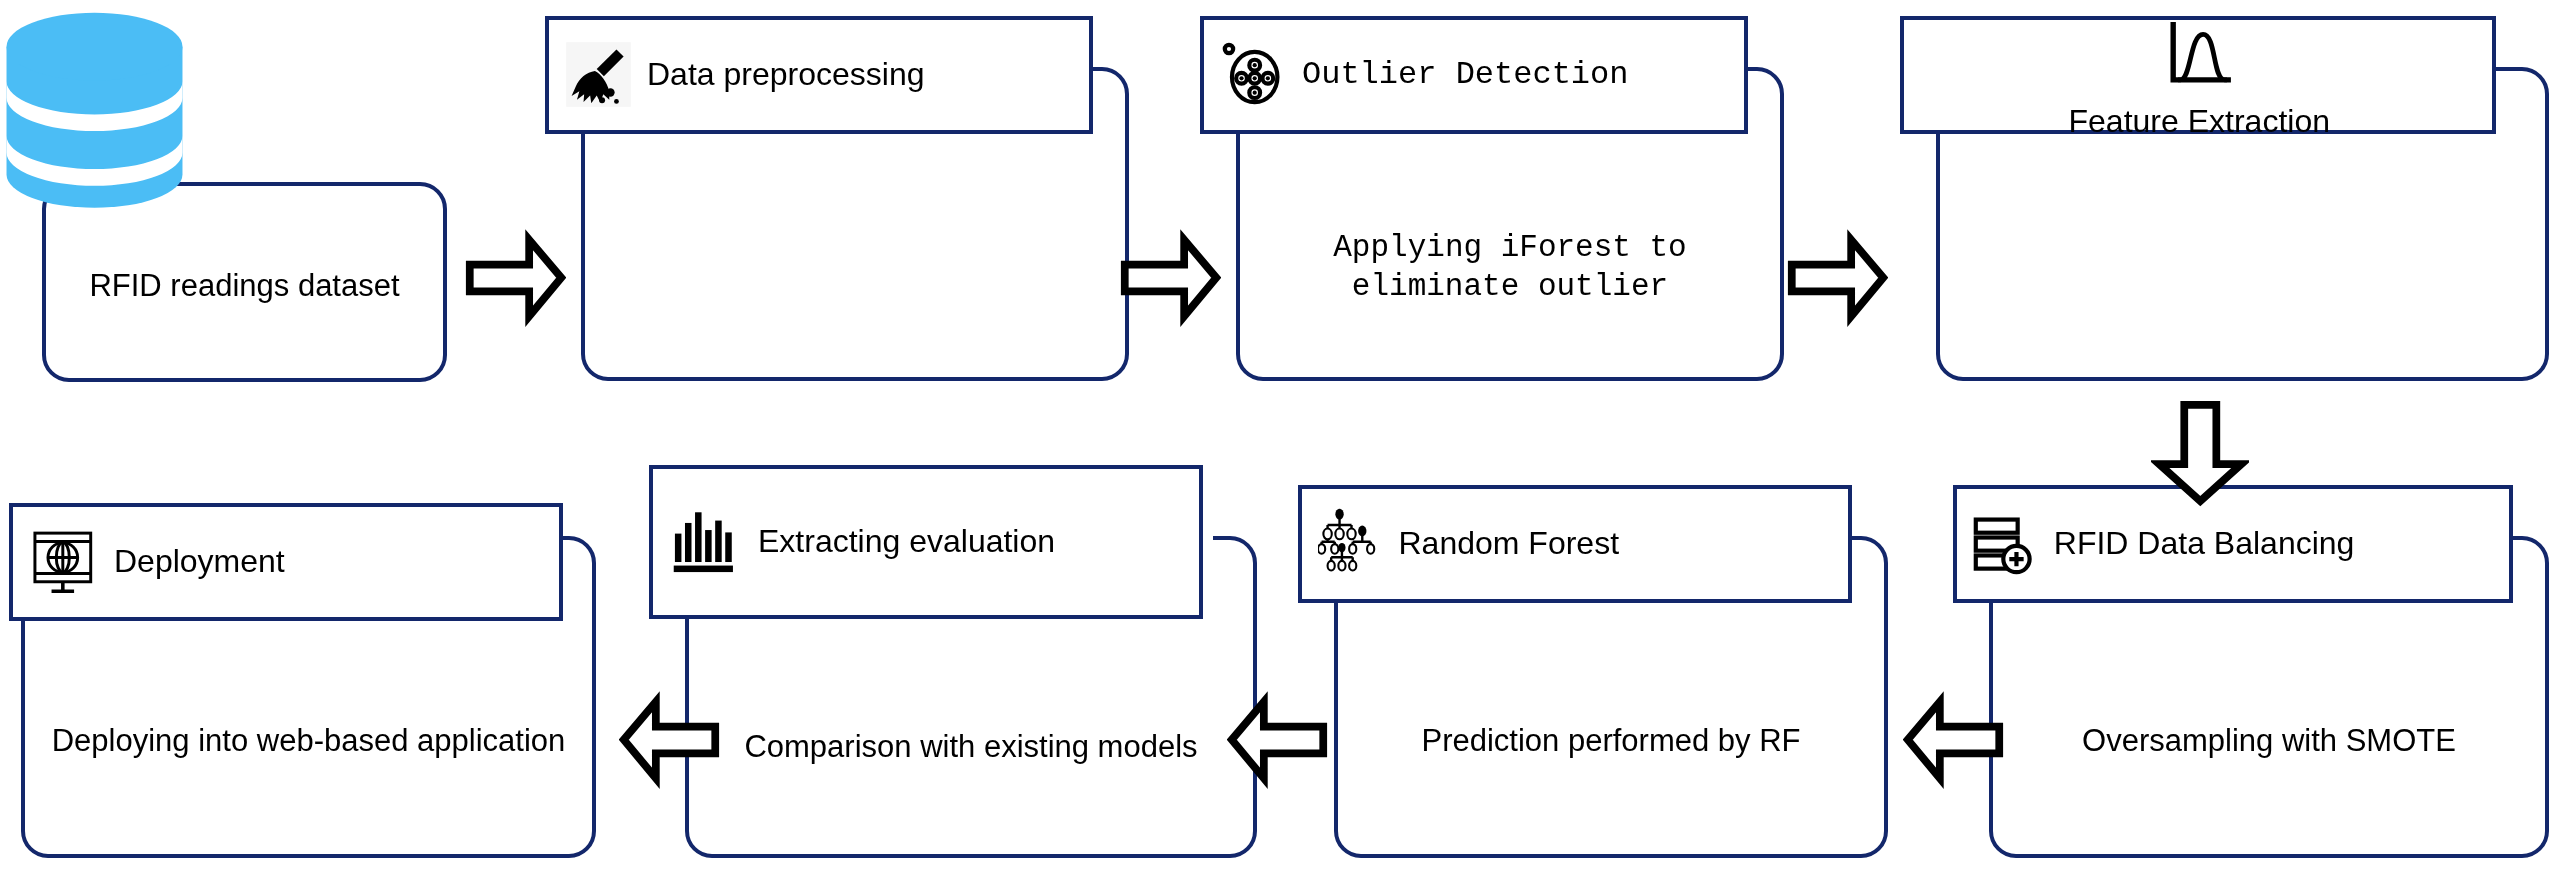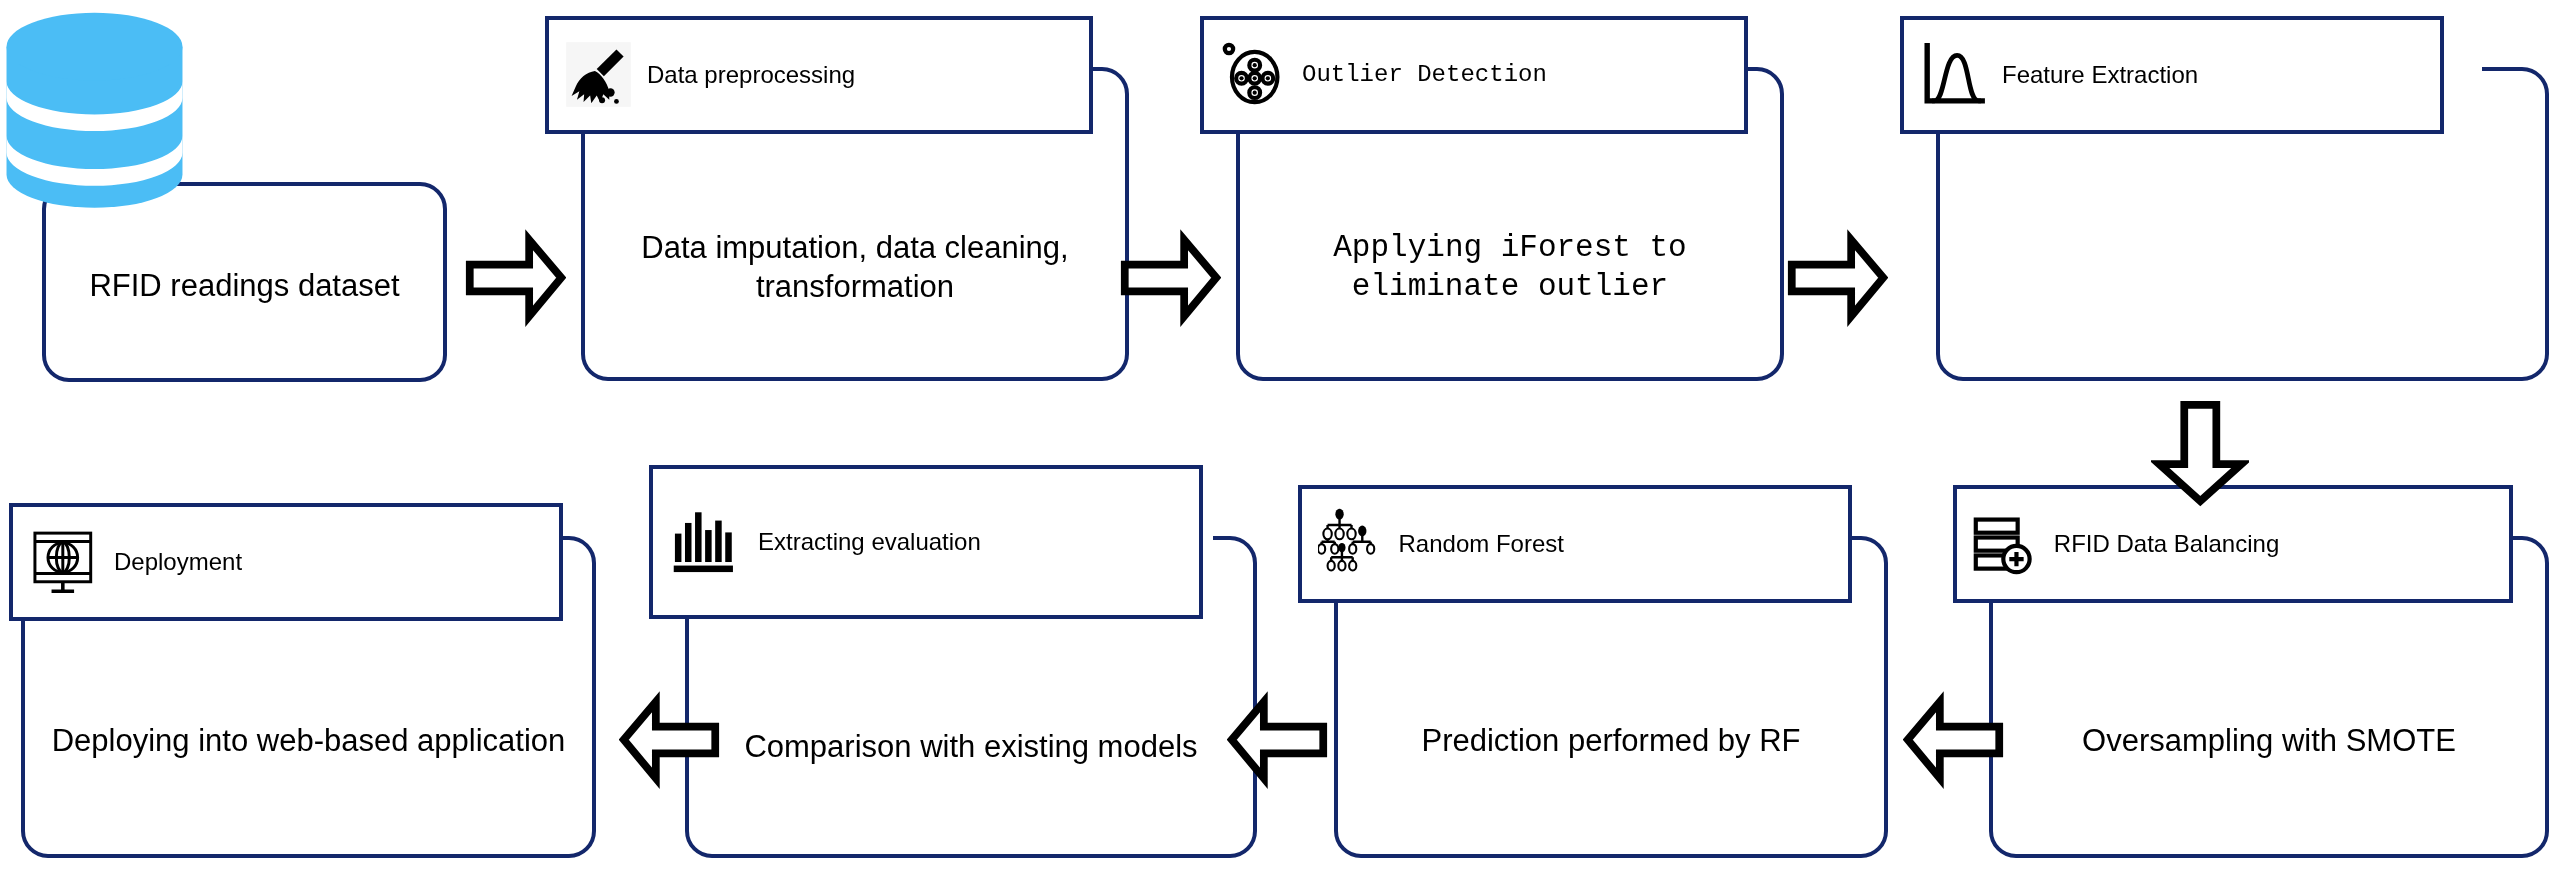--- a/index.html
+++ b/index.html
@@ -26,21 +26,21 @@
     height:118px;
     border:4.2px solid #13276b;
     background:#ffffff;
     box-sizing:border-box;
     display:flex;align-items:center;
     gap:15.5px;
     padding:0 13px 0 15.5px;
     z-index:3;
   }
   .step .header .h-title{
-    font-size:24px;line-height:1.05;white-space:nowrap;color:#000;
+    font-size:32px;line-height:1.05;white-space:nowrap;color:#000;
   }
   .step .header .h-title.two-line{white-space:normal;line-height:1.18;}
   .step .desc{
     position:absolute;left:0;right:0;
     top:95px;bottom:0;
     display:flex;align-items:center;justify-content:center;
     text-align:center;
     padding:0 20px 8.3px 20px;
     box-sizing:border-box;
     font-size:31px;line-height:1.28;
@@ -99,21 +99,20 @@
             <path d="M86 14 l12 12 -33 33 -12 -12 z"></path>
             <path d="M50 50 c-14 2 -26 12 -32 26 l-7 16 13 -8 -4 14 12 -9 -1 13 11 -11 2 13 9 -13 6 12 5 -14 10 9 0 -14 c-4 -16 -14 -29 -24 -34 z"></path>
             <circle cx="76" cy="86" r="7"></circle>
             <circle cx="62" cy="99" r="5"></circle>
             <circle cx="86" cy="101" r="4"></circle>
           </g>
         </svg>
       </span>
       <span class="h-title">Data preprocessing</span>
     </div>
-    <div class="desc">Data imputation, data cleaning, transformation</div>
   </div>
 
   <div class="arrow" style="left:1120px;top:229px;width:101px;height:98px;">
     <svg width="101" height="98" viewBox="0 0 170 165">
       <path d="M8 60 H108 V18 L162 82 L108 147 V105 H8 Z" fill="#fff" stroke="#000" stroke-width="13" stroke-linejoin="miter"></path>
     </svg>
   </div>
 
   <div class="step" style="left:1236px;top:67px;width:548px;height:314px;font-family:Liberation Mono, monospace;">
     <div class="body"></div>
@@ -146,21 +145,21 @@
 
   <div class="arrow" style="left:1787px;top:229px;width:101px;height:98px;">
     <svg width="101" height="98" viewBox="0 0 170 165">
       <path d="M8 60 H108 V18 L162 82 L108 147 V105 H8 Z" fill="#fff" stroke="#000" stroke-width="13" stroke-linejoin="miter"></path>
     </svg>
   </div>
 
   <div class="step" style="left:1936px;top:67px;width:613px;height:314px;">
     <div class="body"></div>
     <div class="mask" style="left:3.6px;top:-1.2px;width:542px;height:10.7px;"></div>
-    <div class="header" style="left:-36px;width:544px;">
+    <div class="header" style="left:-36px;width:596px;flex-direction:column;">
       <span class="icon">
         <svg width="67" height="67" viewBox="0 0 112 112">
           <g fill="none" stroke="#000" stroke-width="9" stroke-linecap="square">
             <path d="M12 8 V100 H104"></path>
             <path d="M24 100 C42 100 40 24 62 24 C84 24 78 100 98 100" stroke-width="8"></path>
           </g>
         </svg>
       </span>
       <span class="h-title">Feature Extraction</span>
     </div>

